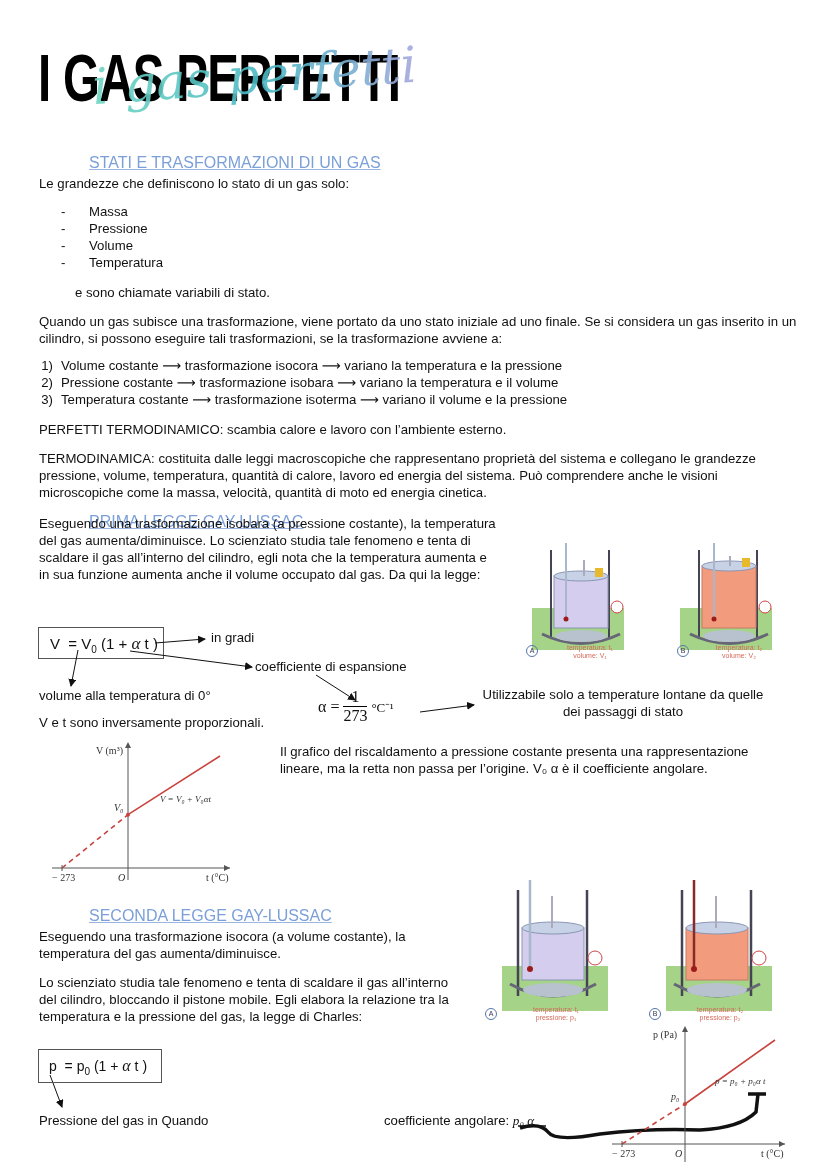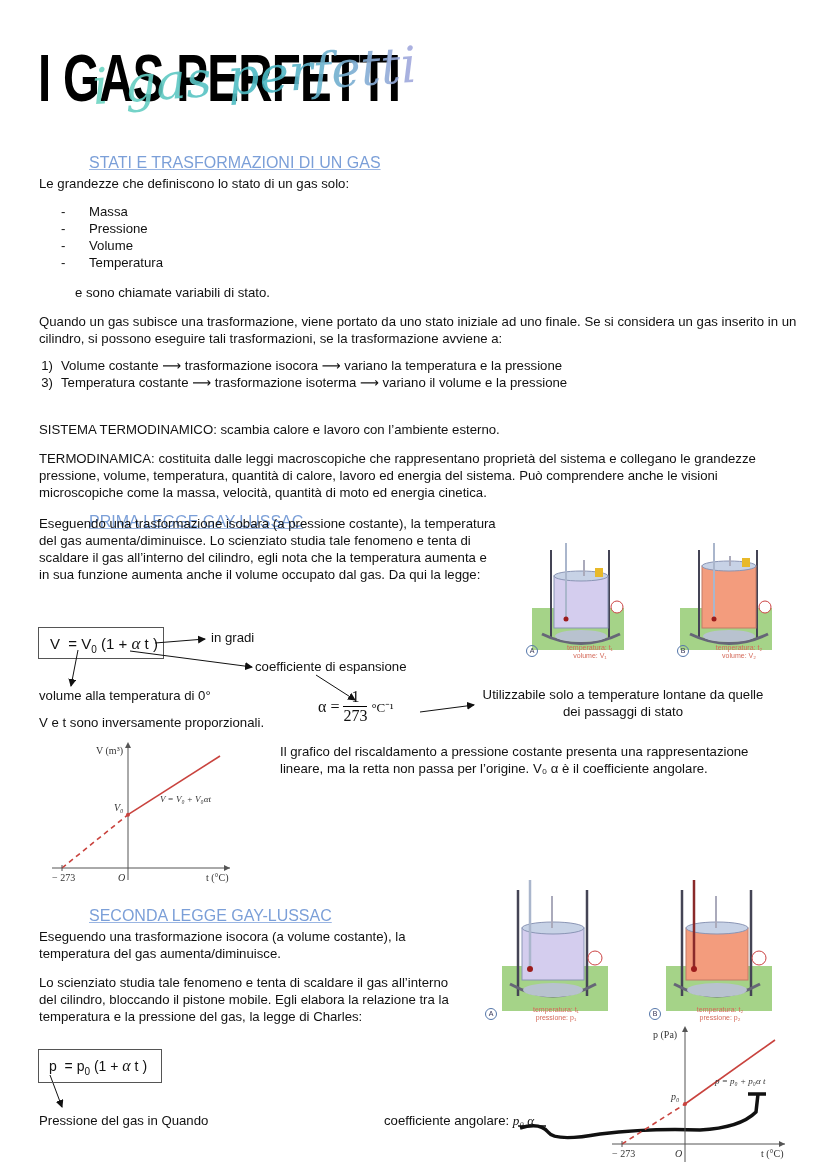--- a/index.html
+++ b/index.html
@@ -31,23 +31,24 @@
 <div class="abs" style="left:61px;top:203px;">
   <div class="li"><span class="dash">-</span><span>Massa</span></div>
   <div class="li"><span class="dash">-</span><span>Pressione</span></div>
   <div class="li"><span class="dash">-</span><span>Volume</span></div>
   <div class="li"><span class="dash">-</span><span>Temperatura</span></div>
 </div>
 <div class="abs p" style="left:39px;top:284px;margin-left:36px;">e sono chiamate variabili di stato.</div>
 <div class="abs p" style="left:39px;top:313px;width:760px;">Quando un gas subisce una trasformazione, viene portato da uno stato iniziale ad uno finale. Se si considera un gas inserito in un cilindro, si possono eseguire tali trasformazioni, se la trasformazione avviene a:</div>
 <div class="abs" style="left:29px;top:357px;">
   <div class="li"><span class="num">1)</span><span>Volume costante ⟶ trasformazione isocora ⟶ variano la temperatura e la pressione</span></div>
+  <div class="li"><span class="num">2)</span><span>Pressione costante ⟶ trasformazione isobara ⟶ variano la temperatura e il volume</span></div>
   <div class="li"><span class="num">3)</span><span>Temperatura costante ⟶ trasformazione isoterma ⟶ variano il volume e la pressione</span></div>
 </div>
-<div class="abs p" style="left:39px;top:421px;">SISTEMA TERMODINAMICO: scambia calore e lavoro con l’ambiente esterno.</div>
+<div class="abs p" style="left:39px;top:421px;">PERFETTI TERMODINAMICO: scambia calore e lavoro con l’ambiente esterno.</div>
 <div class="abs p" style="left:39px;top:450px;width:760px;">TERMODINAMICA: costituita dalle leggi macroscopiche che rappresentano proprietà del sistema e collegano le grandezze pressione, volume, temperatura, quantità di calore, lavoro ed energia del sistema. Può comprendere anche le visioni microscopiche come la massa, velocità, quantità di moto ed energia cinetica.</div>
 
 <div class="abs h2" style="left:89px;top:513px;">PRIMA LEGGE GAY-LUSSAC</div>
 <div class="abs p" style="left:39px;top:515px;width:460px;">Eseguendo una trasformazione isobara (a pressione costante), la temperatura del gas aumenta/diminuisce. Lo scienziato studia tale fenomeno e tenta di scaldare il gas all’interno del cilindro, egli nota che la temperatura aumenta e in sua funzione aumenta anche il volume occupato dal gas. Da qui la legge:</div>
 
 <div class="abs" style="left:520px;top:538px;width:280px;height:125px;">
   <svg width="280" height="125">
 
     <rect x="12" y="70" width="92" height="42" fill="#8fc86a" opacity=".8"></rect>
     <line x1="31" y1="12" x2="31" y2="100" stroke="#445" stroke-width="2"></line>

